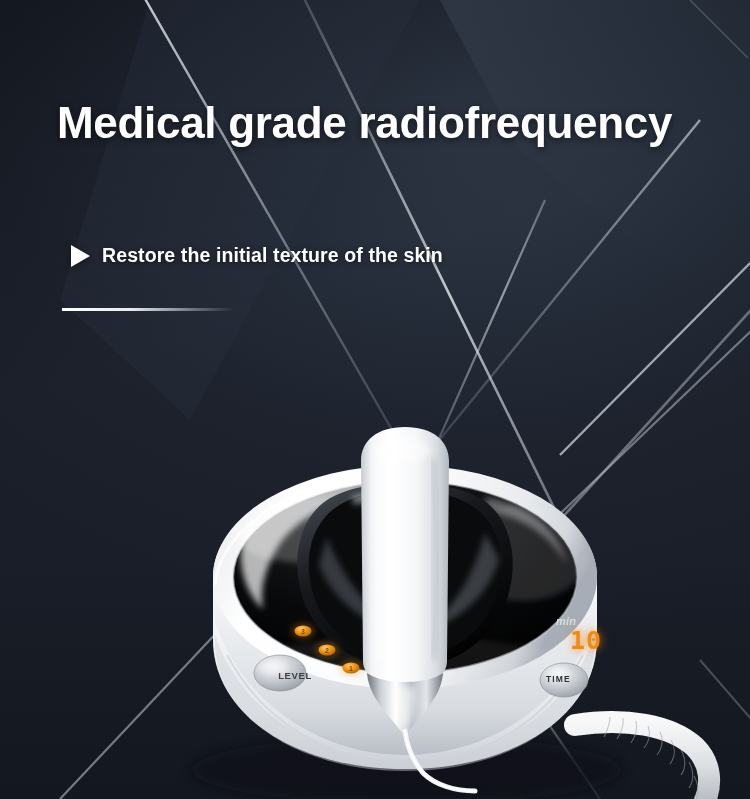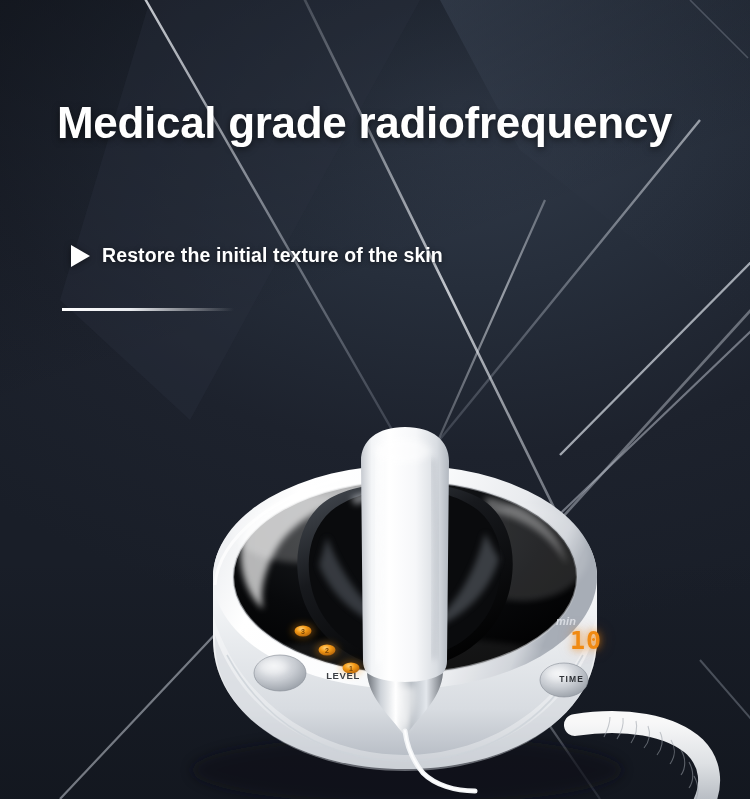--- a/index.html
+++ b/index.html
@@ -66,26 +66,26 @@
 
   .dev-label{
     position:absolute;
     font-family:"Liberation Sans", sans-serif;
     pointer-events:none;
   }
   
   .lbl-level{
     left:272px;top:670px;
     width:46px;text-align:center;
-    color:#3c3f44;font-size:9.5px;font-weight:bold;letter-spacing:.6px;margin-left:48px;
+    color:#3c3f44;font-size:9.5px;font-weight:bold;letter-spacing:.6px;
   }
   
   .lbl-time{
     left:546px;top:674px;
-    width:38px;text-align:right;
+    width:38px;text-align:left;
     color:#2f3237;font-size:8.5px;font-weight:bold;letter-spacing:1.1px;
   }
   
   .lbl-min{
     left:556px;top:615px;
     color:#d9dde3;font-size:11px;font-style:italic;font-weight:bold;letter-spacing:.2px;
   }
   
   .readout{
     position:absolute;left:554px;top:626px;

